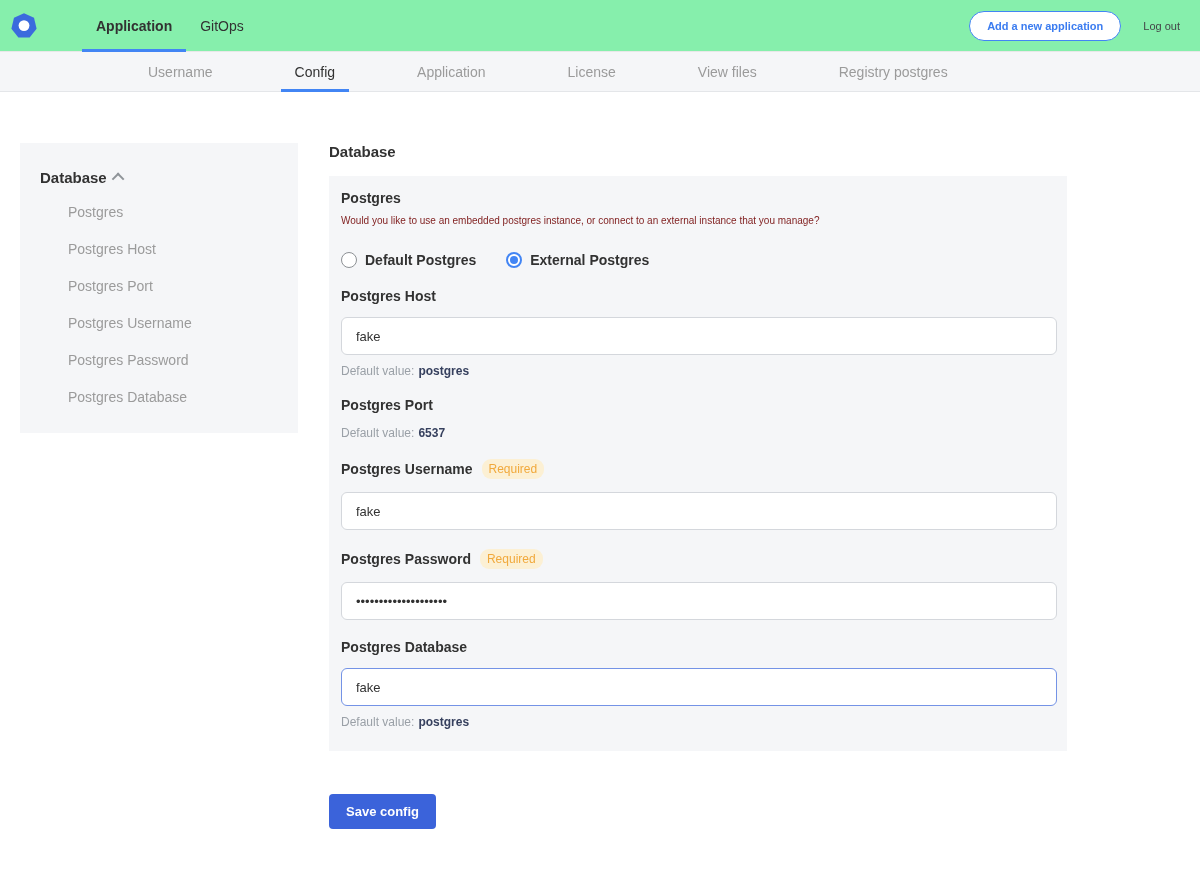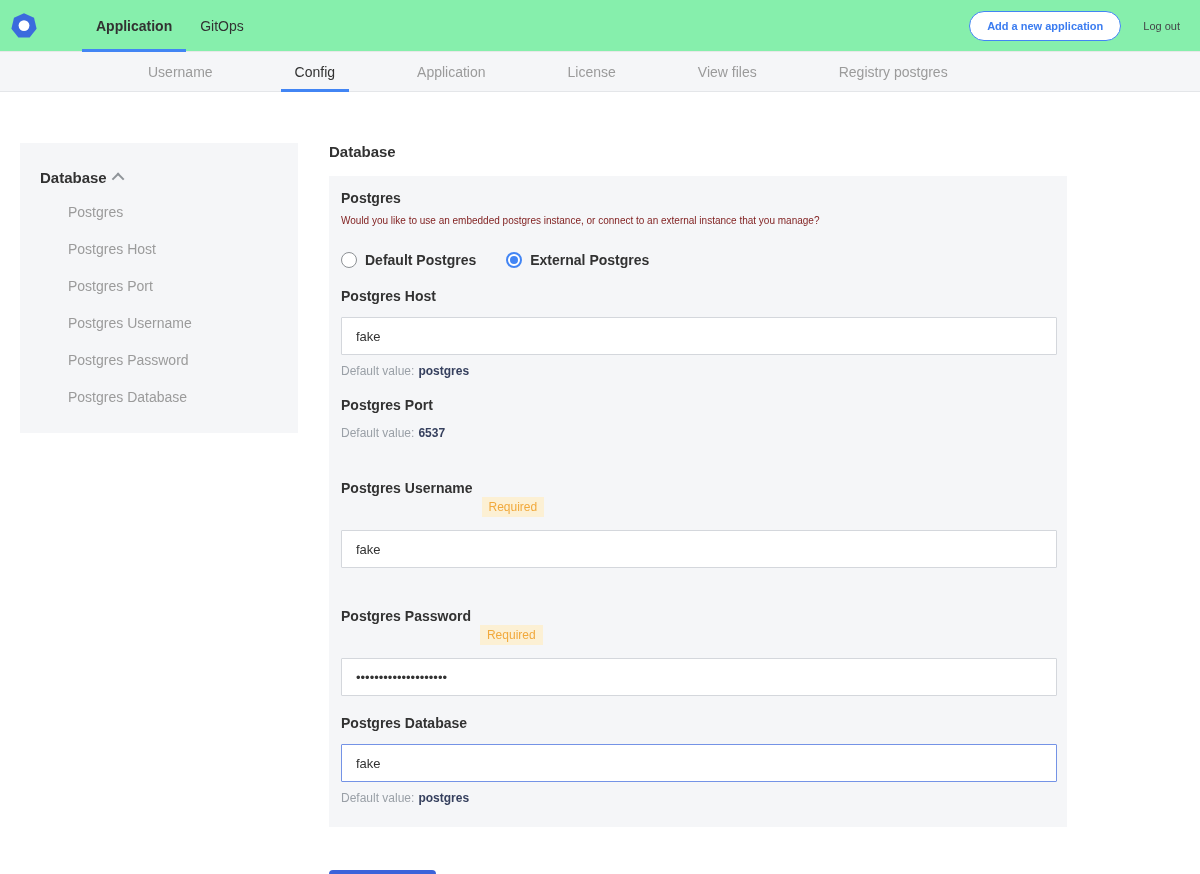--- a/index.html
+++ b/index.html
@@ -75,24 +75,24 @@
     display: flex; align-items: center; justify-content: center;
   }
   .radio-circle.checked { border: 2px solid #4285f4; }
   .radio-circle.checked::after { content: ""; width: 8px; height: 8px; border-radius: 50%; background: #4285f4; }
 
   .field { margin-bottom: 19px; }
   .field:last-child { margin-bottom: 10px; }
   .field-label-row { display: flex; align-items: center; gap: 9px; margin-bottom: 13px; }
   .field-label { font-size: 14px; font-weight: bold; color: #323232; }
   .required-badge {
-    font-size: 12px; color: #f1a93c; background: #fcf0d4; padding: 3px 7px; border-radius: 0; margin-top: 38px;
+    font-size: 12px; color: #f1a93c; background: #fcf0d4; padding: 3px 7px; border-radius: 9px;
   }
   .text-input {
-    display: block; width: 100%; height: 38px; border: 1px solid #d4d7dc; border-radius: 1px;
+    display: block; width: 100%; height: 38px; border: 1px solid #d4d7dc; border-radius: 6px;
     background: #ffffff; font-size: 13px; color: #323232; padding: 0 14px; outline: none;
     font-family: "Liberation Sans", sans-serif;
   }
   .text-input.focused { border: 1px solid #7493e6; }
   .default-row { margin-top: 9px; font-size: 12px; color: #9aa0a7; }
   .default-value { font-weight: bold; color: #36405e; margin-left: 4px; }
 
   .save-row { margin-top: 43px; padding-bottom: 20px; }
   .save-button {
     background: #3b63da; color: #ffffff; border: none; border-radius: 4px;

